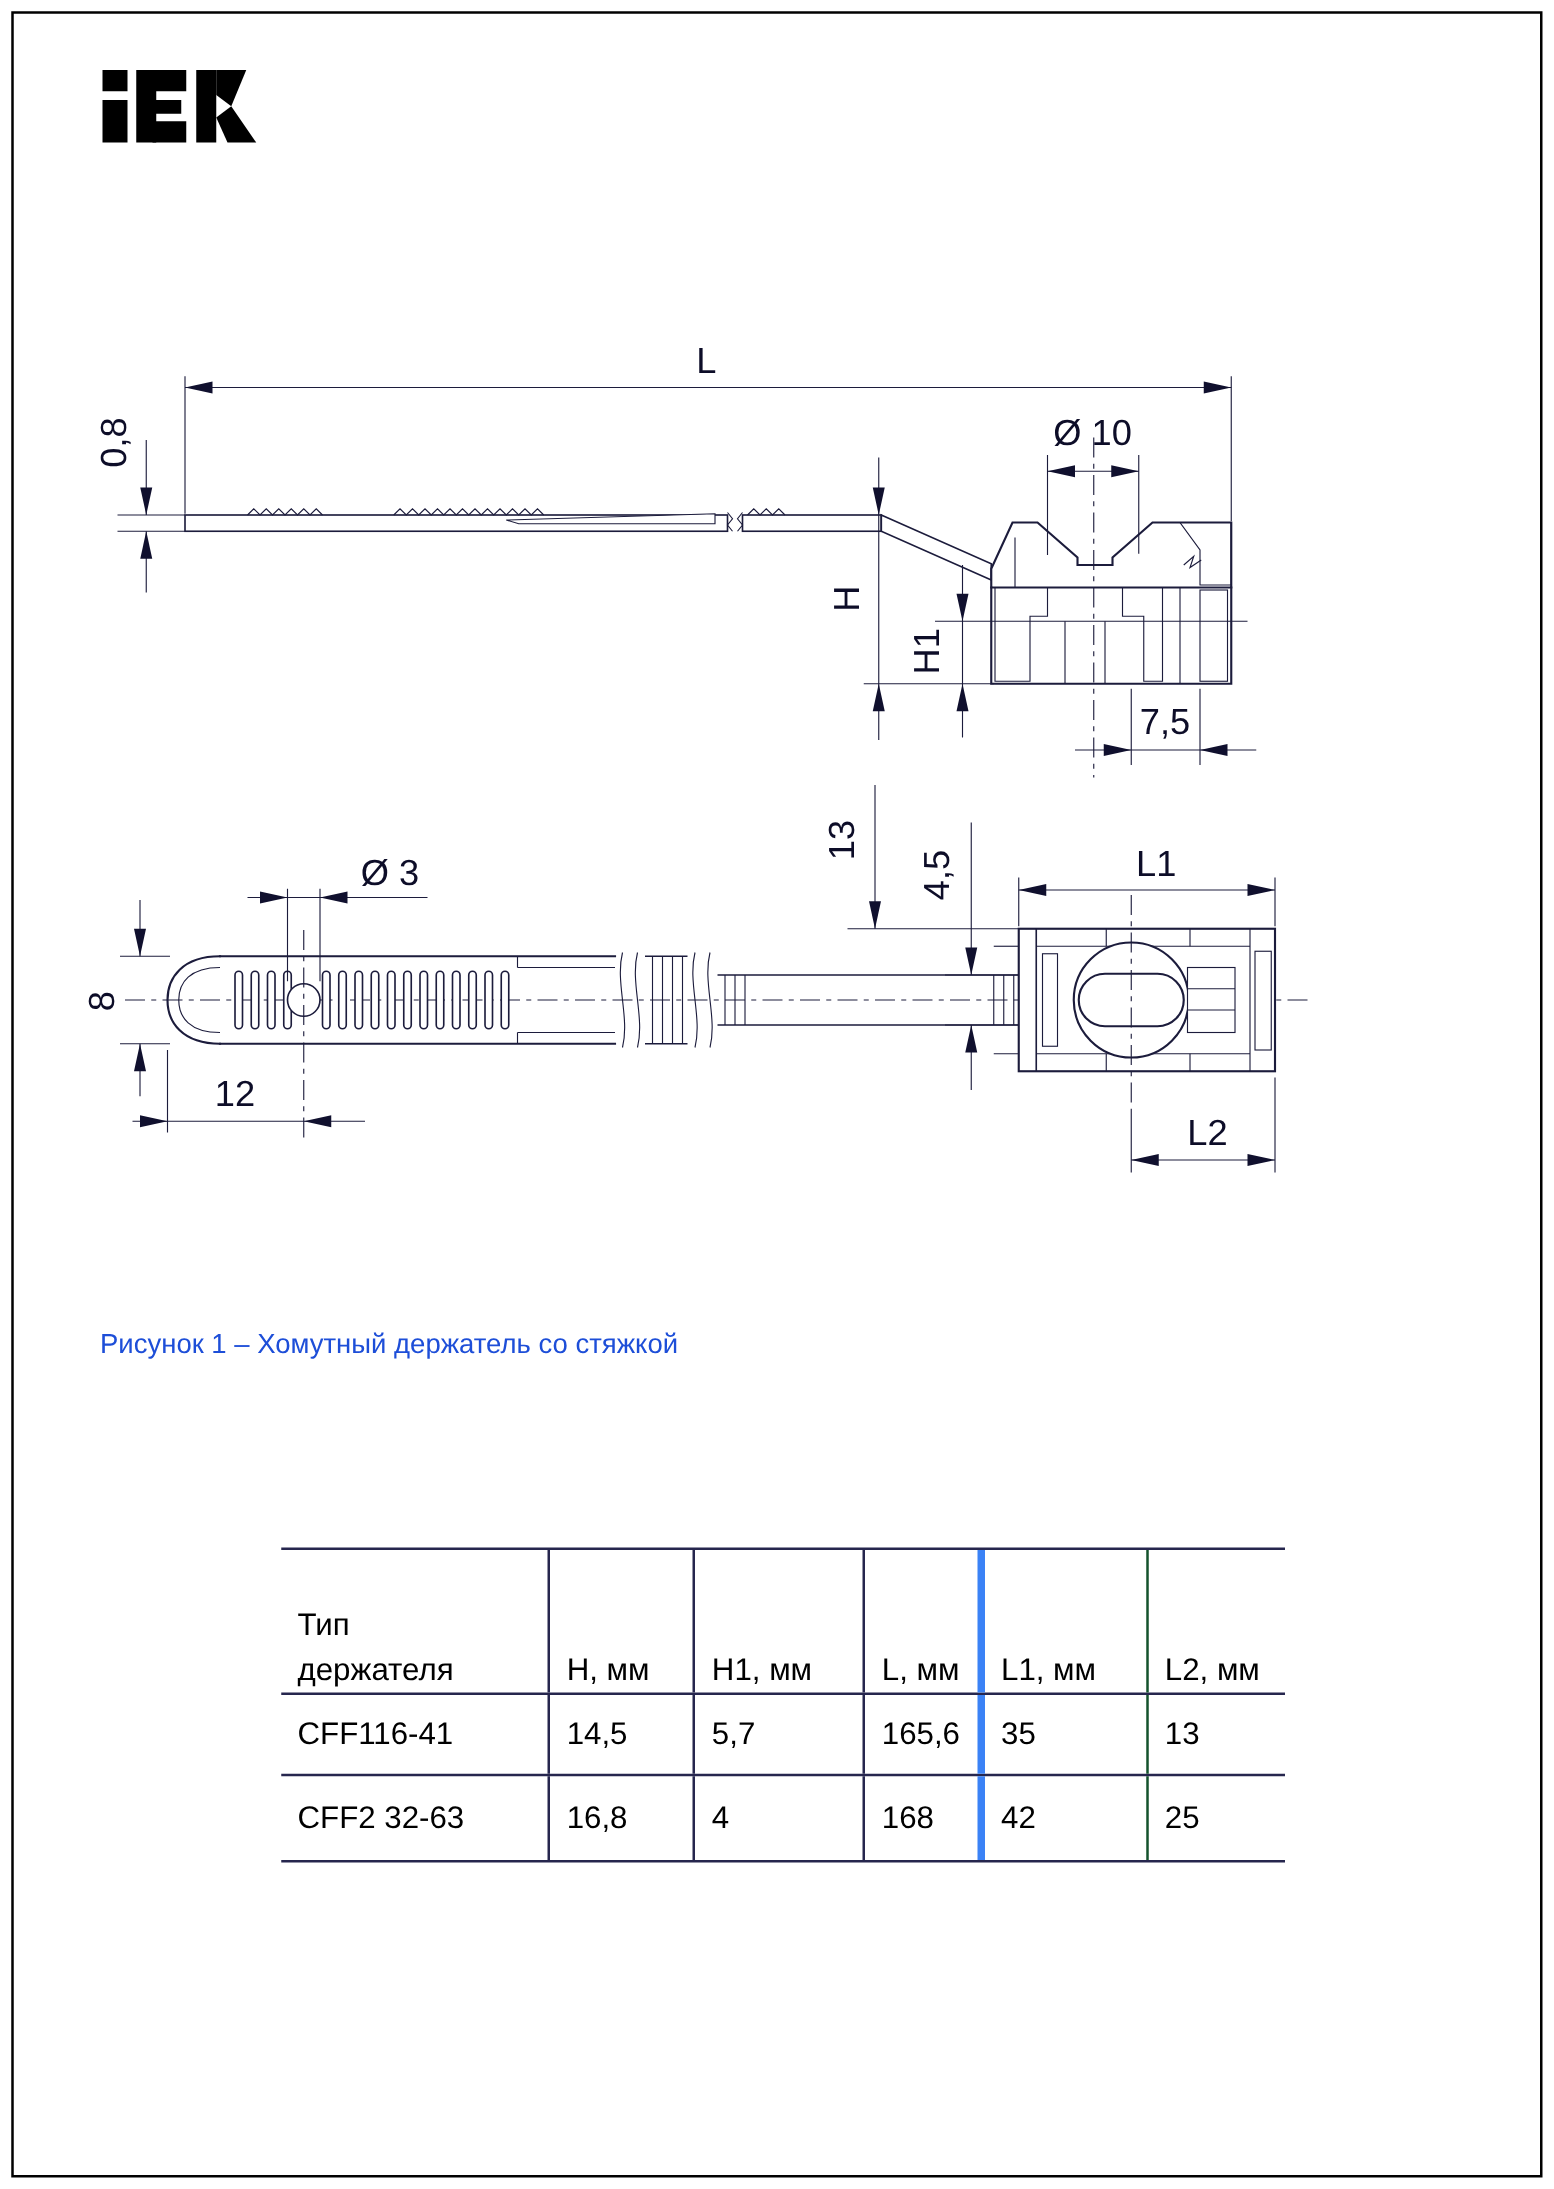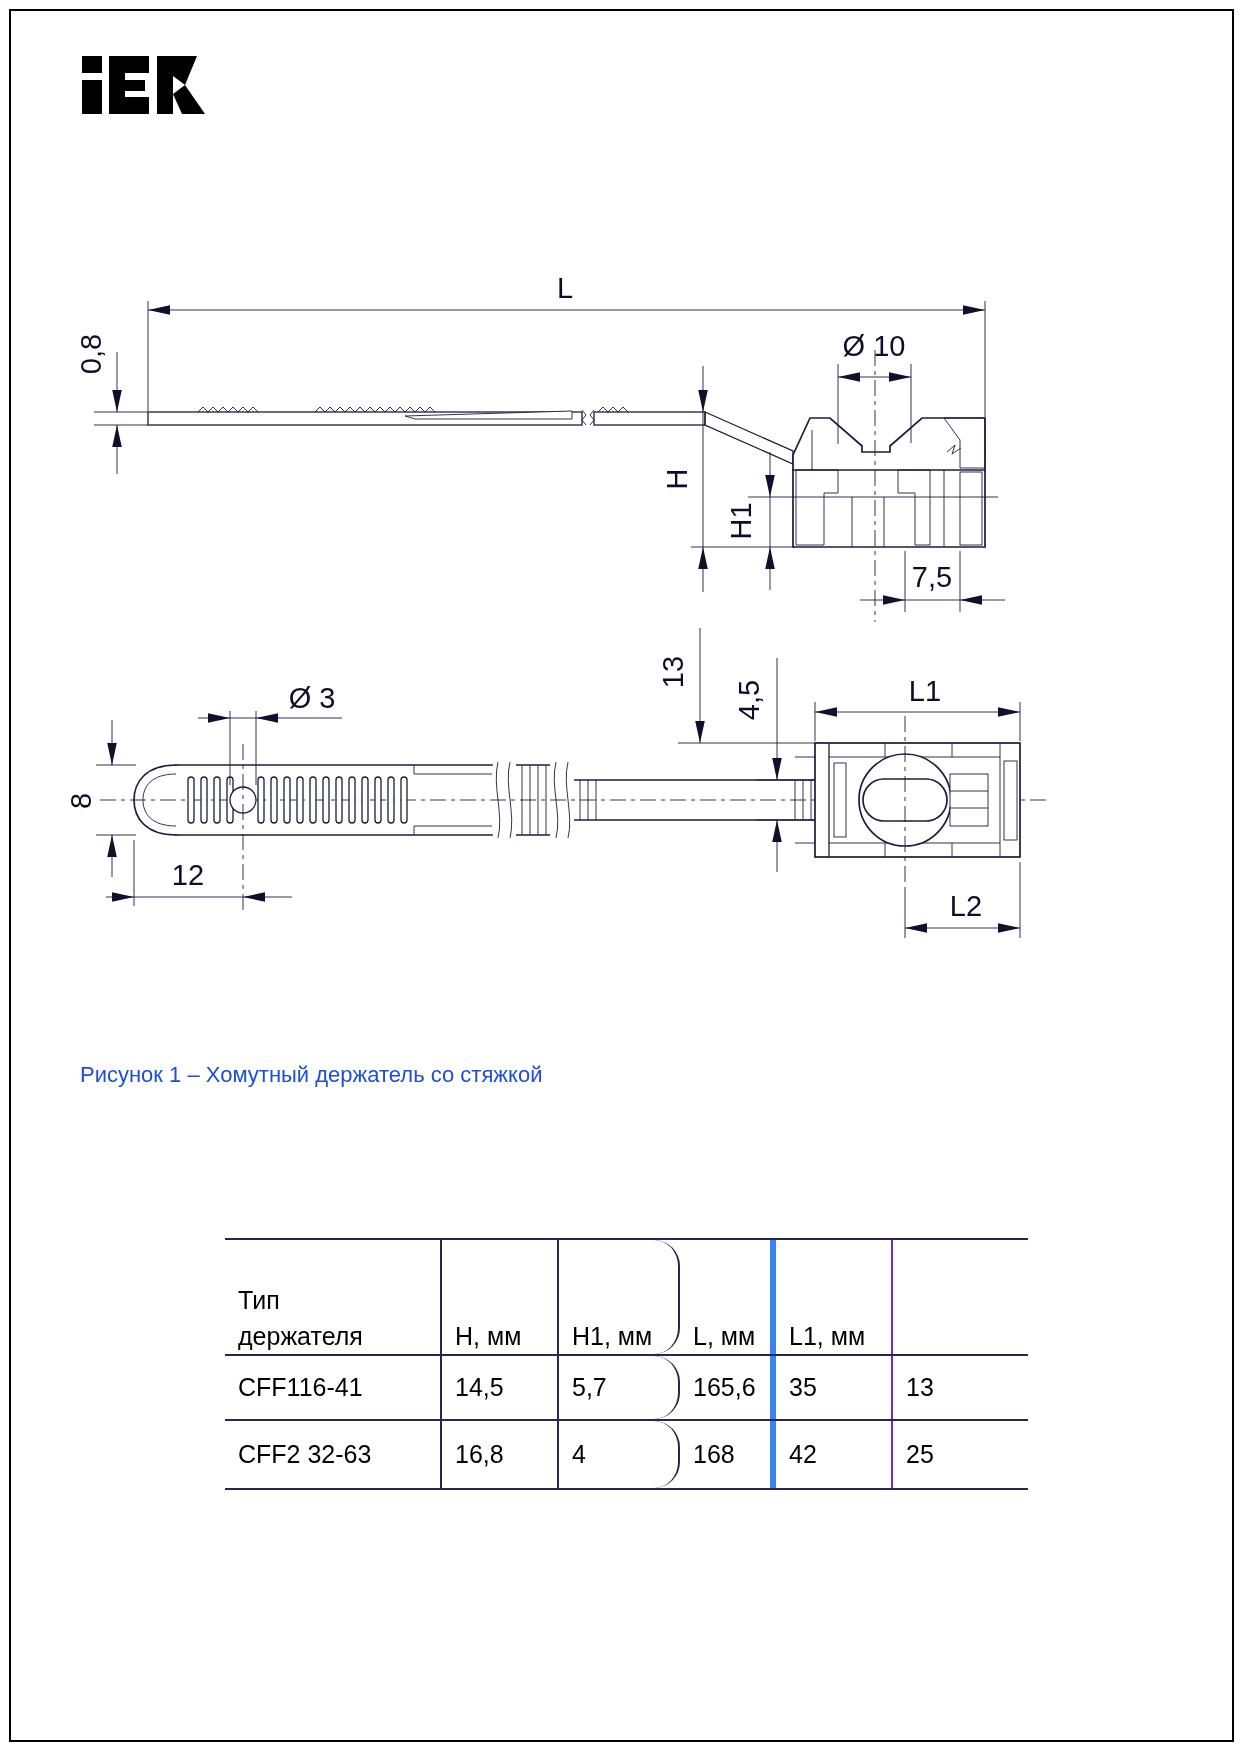--- a/index.html
+++ b/index.html
@@ -20,23 +20,23 @@
   #dims-table{position:absolute;left:225px;top:1238px;width:803px;border-top:2px solid #26264e;border-bottom:2px solid #26264e;color:#000;}
   .tr{display:flex;border-bottom:2px solid #26264e;}
   .tr:last-child{border-bottom:none;}
   .tc{box-sizing:border-box;padding-left:13px;font-size:25px;display:flex;align-items:center;}
   .thead{height:114px;}
   .thead .tc{align-items:flex-end;padding-top:10px;line-height:1.45;}
   .r1{height:63px;}
   .r2{height:67px;}
   .c0{width:217px;border-right:2px solid #26264e;}
   .c1{width:117px;border-right:2px solid #26264e;}
-  .c2{width:121px;border-right:2px solid #26264e;border-radius:26px;}
+  .c2{width:137px;border-right:2px solid #26264e;}
   .c3{width:96px;border-right:6px solid #3b82f6;}
-  .c4{width:117px;border-right:2px solid #6d28d9;}
+  .c4{width:132px;border-right:2px solid #14532d;}
   .c5{width:110px;}
   .wrapnarrow{display:inline-block;max-width:150px;}
   .sr{position:absolute;width:1px;height:1px;overflow:hidden;clip:rect(0 0 0 0);}
 </style>
 </head>
 <body>
 
 <div id="page">
   <div id="frame"></div>
   <span class="sr">IEK</span>
@@ -266,20 +266,23 @@
         </div>
       <div class="tc c2">
           <span>H1, мм</span>
         </div>
       <div class="tc c3">
           <span>L, мм</span>
         </div>
       <div class="tc c4">
           <span>L1, мм</span>
         </div>
+      <div class="tc c5">
+          <span>L2, мм</span>
+        </div>
     </div>
     <div class="tr r1">
       <div class="tc c0">CFF116-41</div>
       <div class="tc c1">14,5</div>
       <div class="tc c2">5,7</div>
       <div class="tc c3">165,6</div>
       <div class="tc c4">35</div>
       <div class="tc c5">13</div>
     </div>
     <div class="tr r2">

